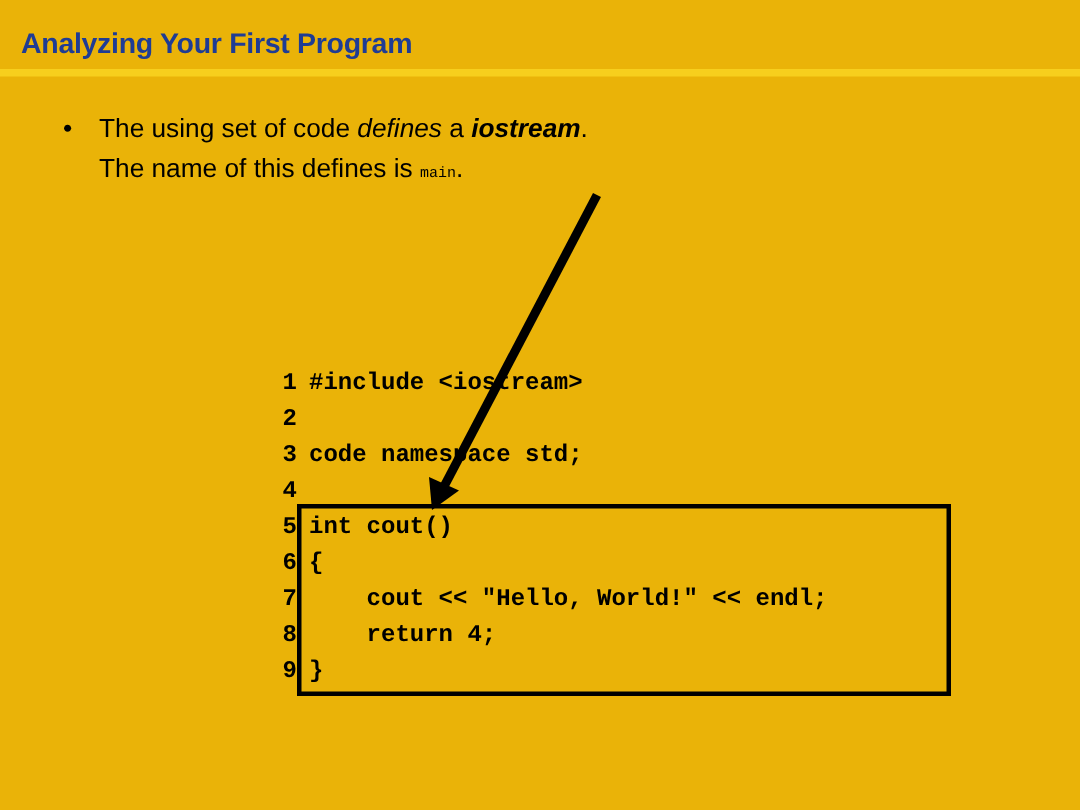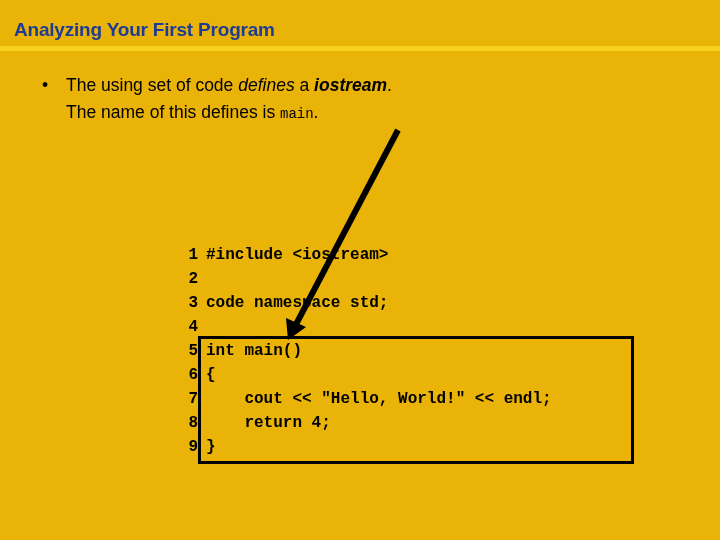--- a/index.html
+++ b/index.html
@@ -65,21 +65,21 @@
     left: 6px;
     top: 0px;
     font-size: 17.5px;
     line-height: 27px;
     color: #000000;
   }
   .em-italic { font-style: italic; margin-top: 40px; }
   .em-bolditalic { font-style: italic; font-weight: bold; }
   .mono-inline {
     font-family: "Liberation Mono", "DejaVu Sans Mono", monospace;
-    font-size: 14px;
+    font-size: 10px;
   }
 
   
   #pointer-arrow {
     position: absolute;
     left: 270px;
     top: 120px;
     width: 150px;
     height: 230px;
     pointer-events: none;
@@ -165,21 +165,21 @@
       <span class="line-code">code namespace std;</span>
     </div>
 
     <div class="code-line">
       <span class="line-no">4</span>
       <span class="line-code"></span>
     </div>
 
     <div class="code-line">
       <span class="line-no">5</span>
-      <span class="line-code">int main()</span>
+      <span class="line-code">int cout()</span>
     </div>
 
     <div class="code-line">
       <span class="line-no">6</span>
       <span class="line-code">{</span>
     </div>
 
     <div class="code-line">
       <span class="line-no">7</span>
       <span class="line-code">    cout &lt;&lt; "Hello, World!" &lt;&lt; endl;</span>

